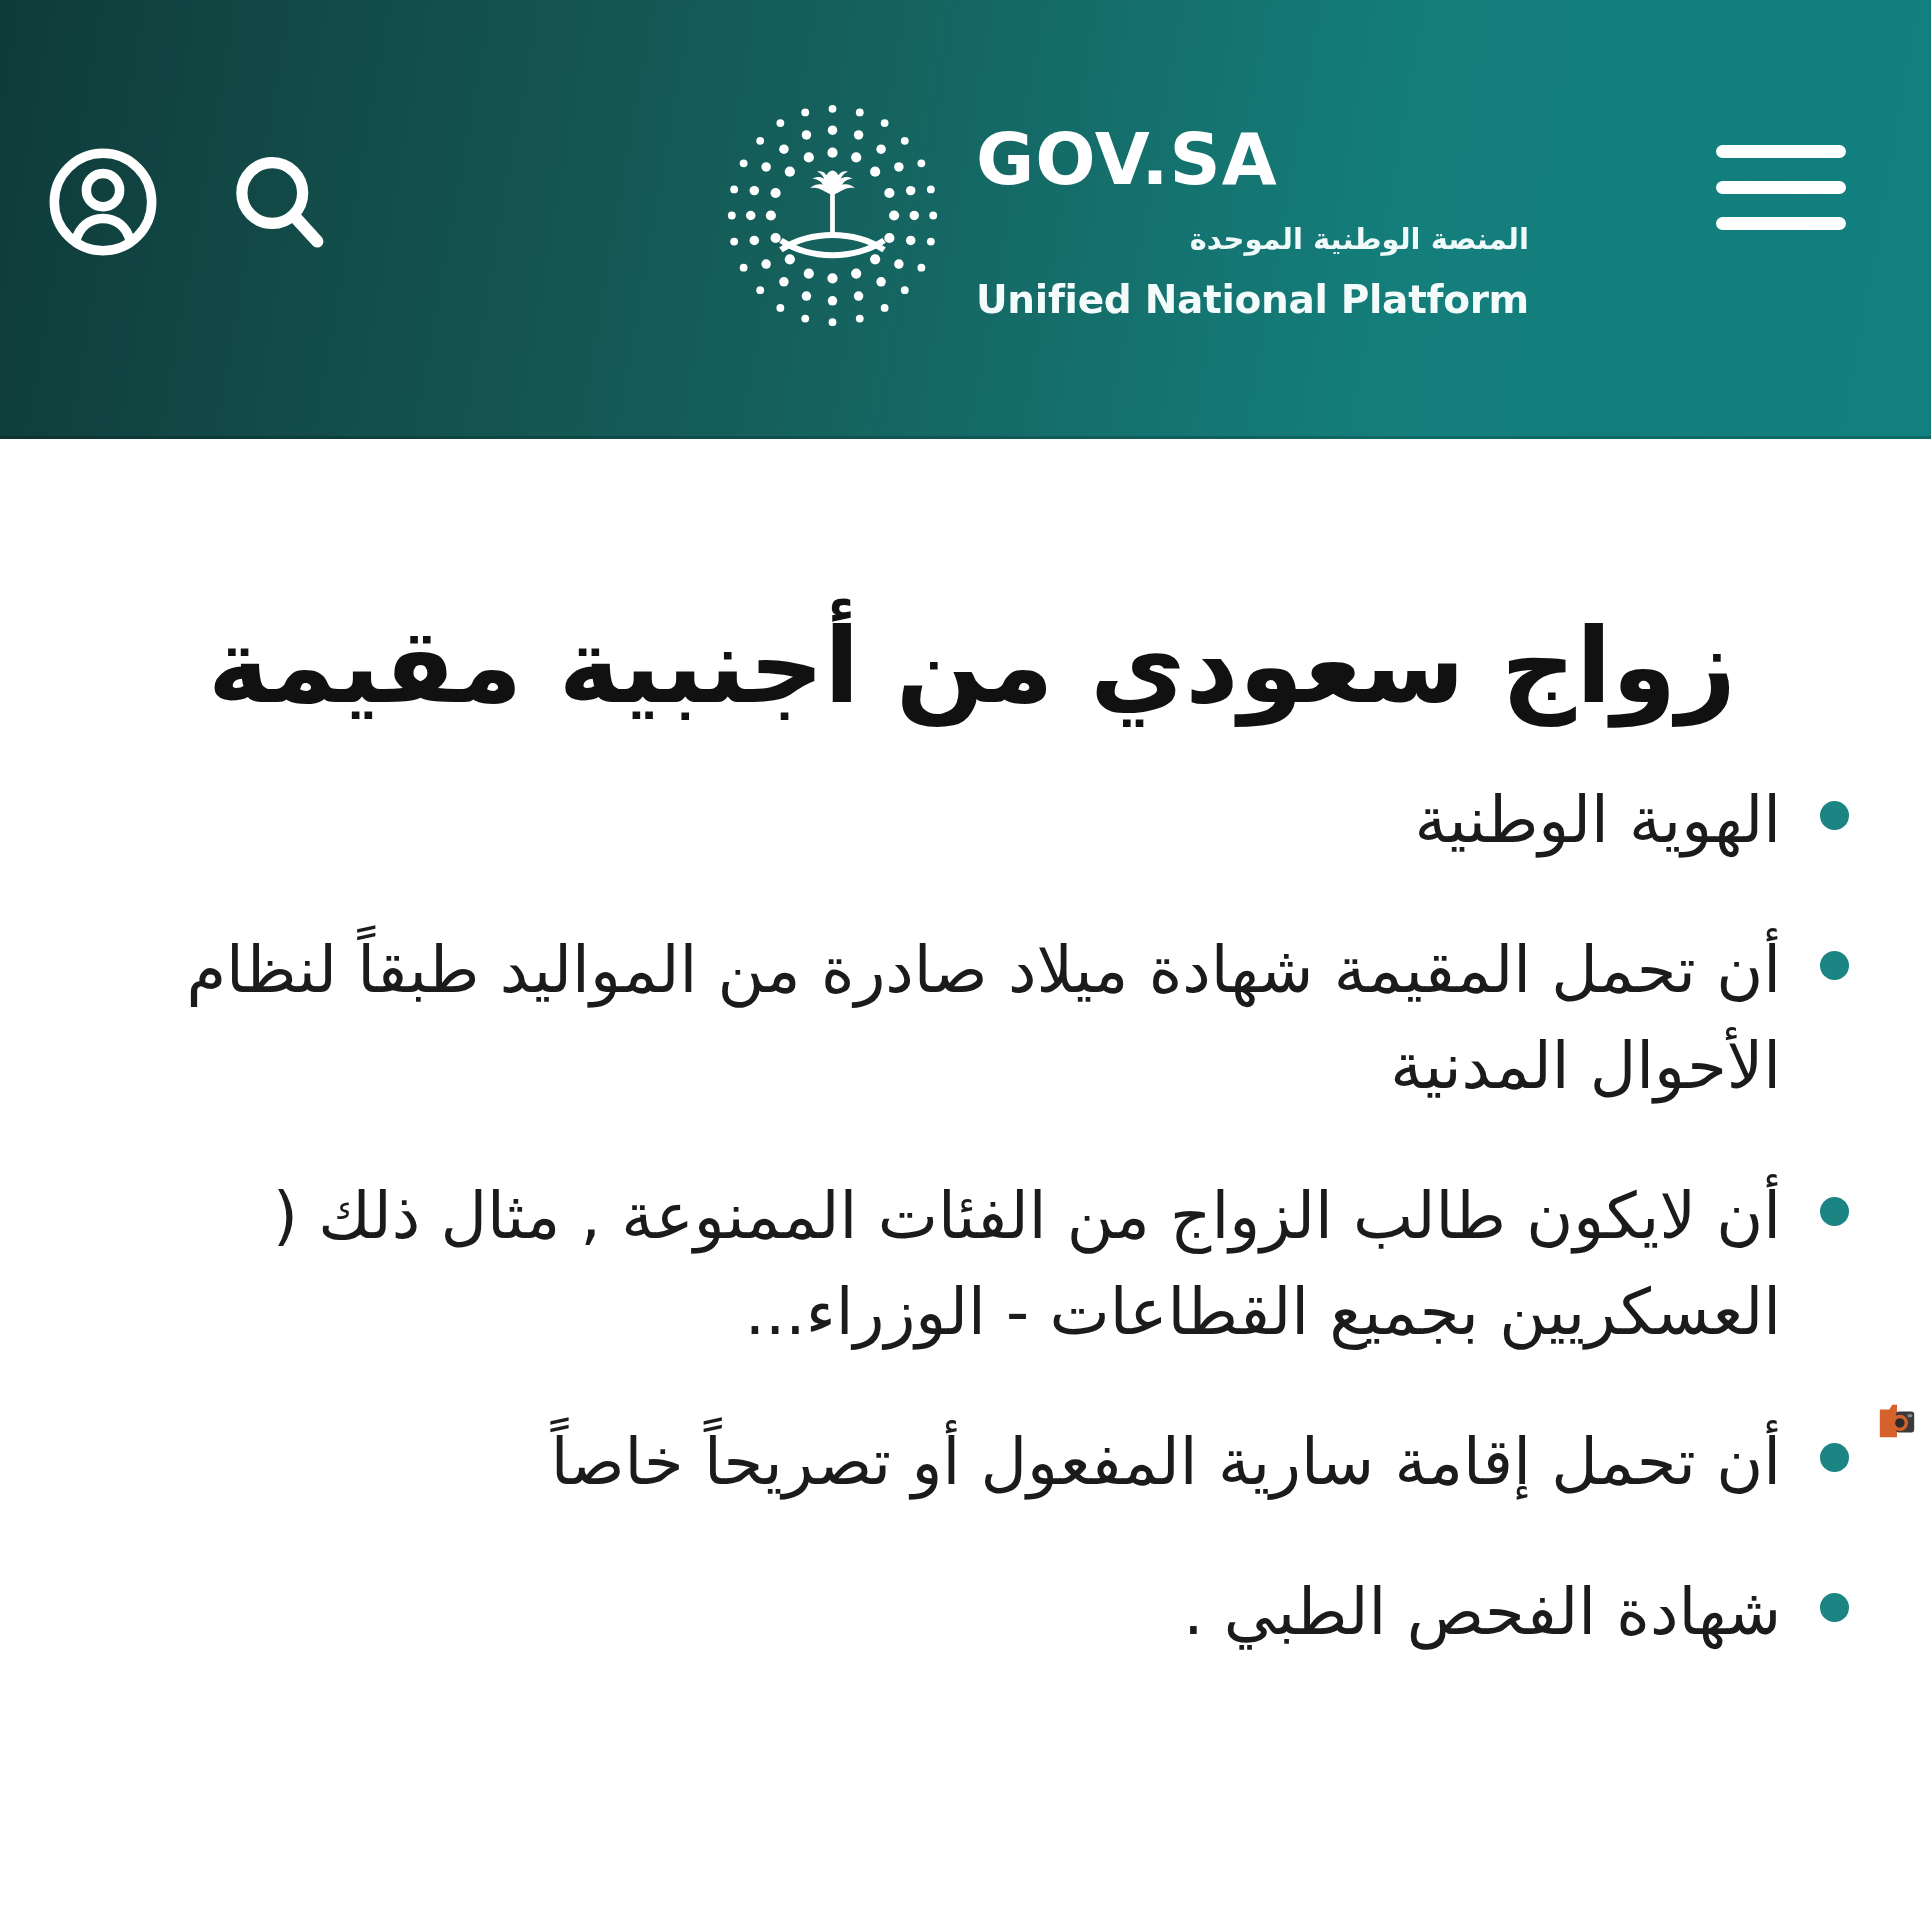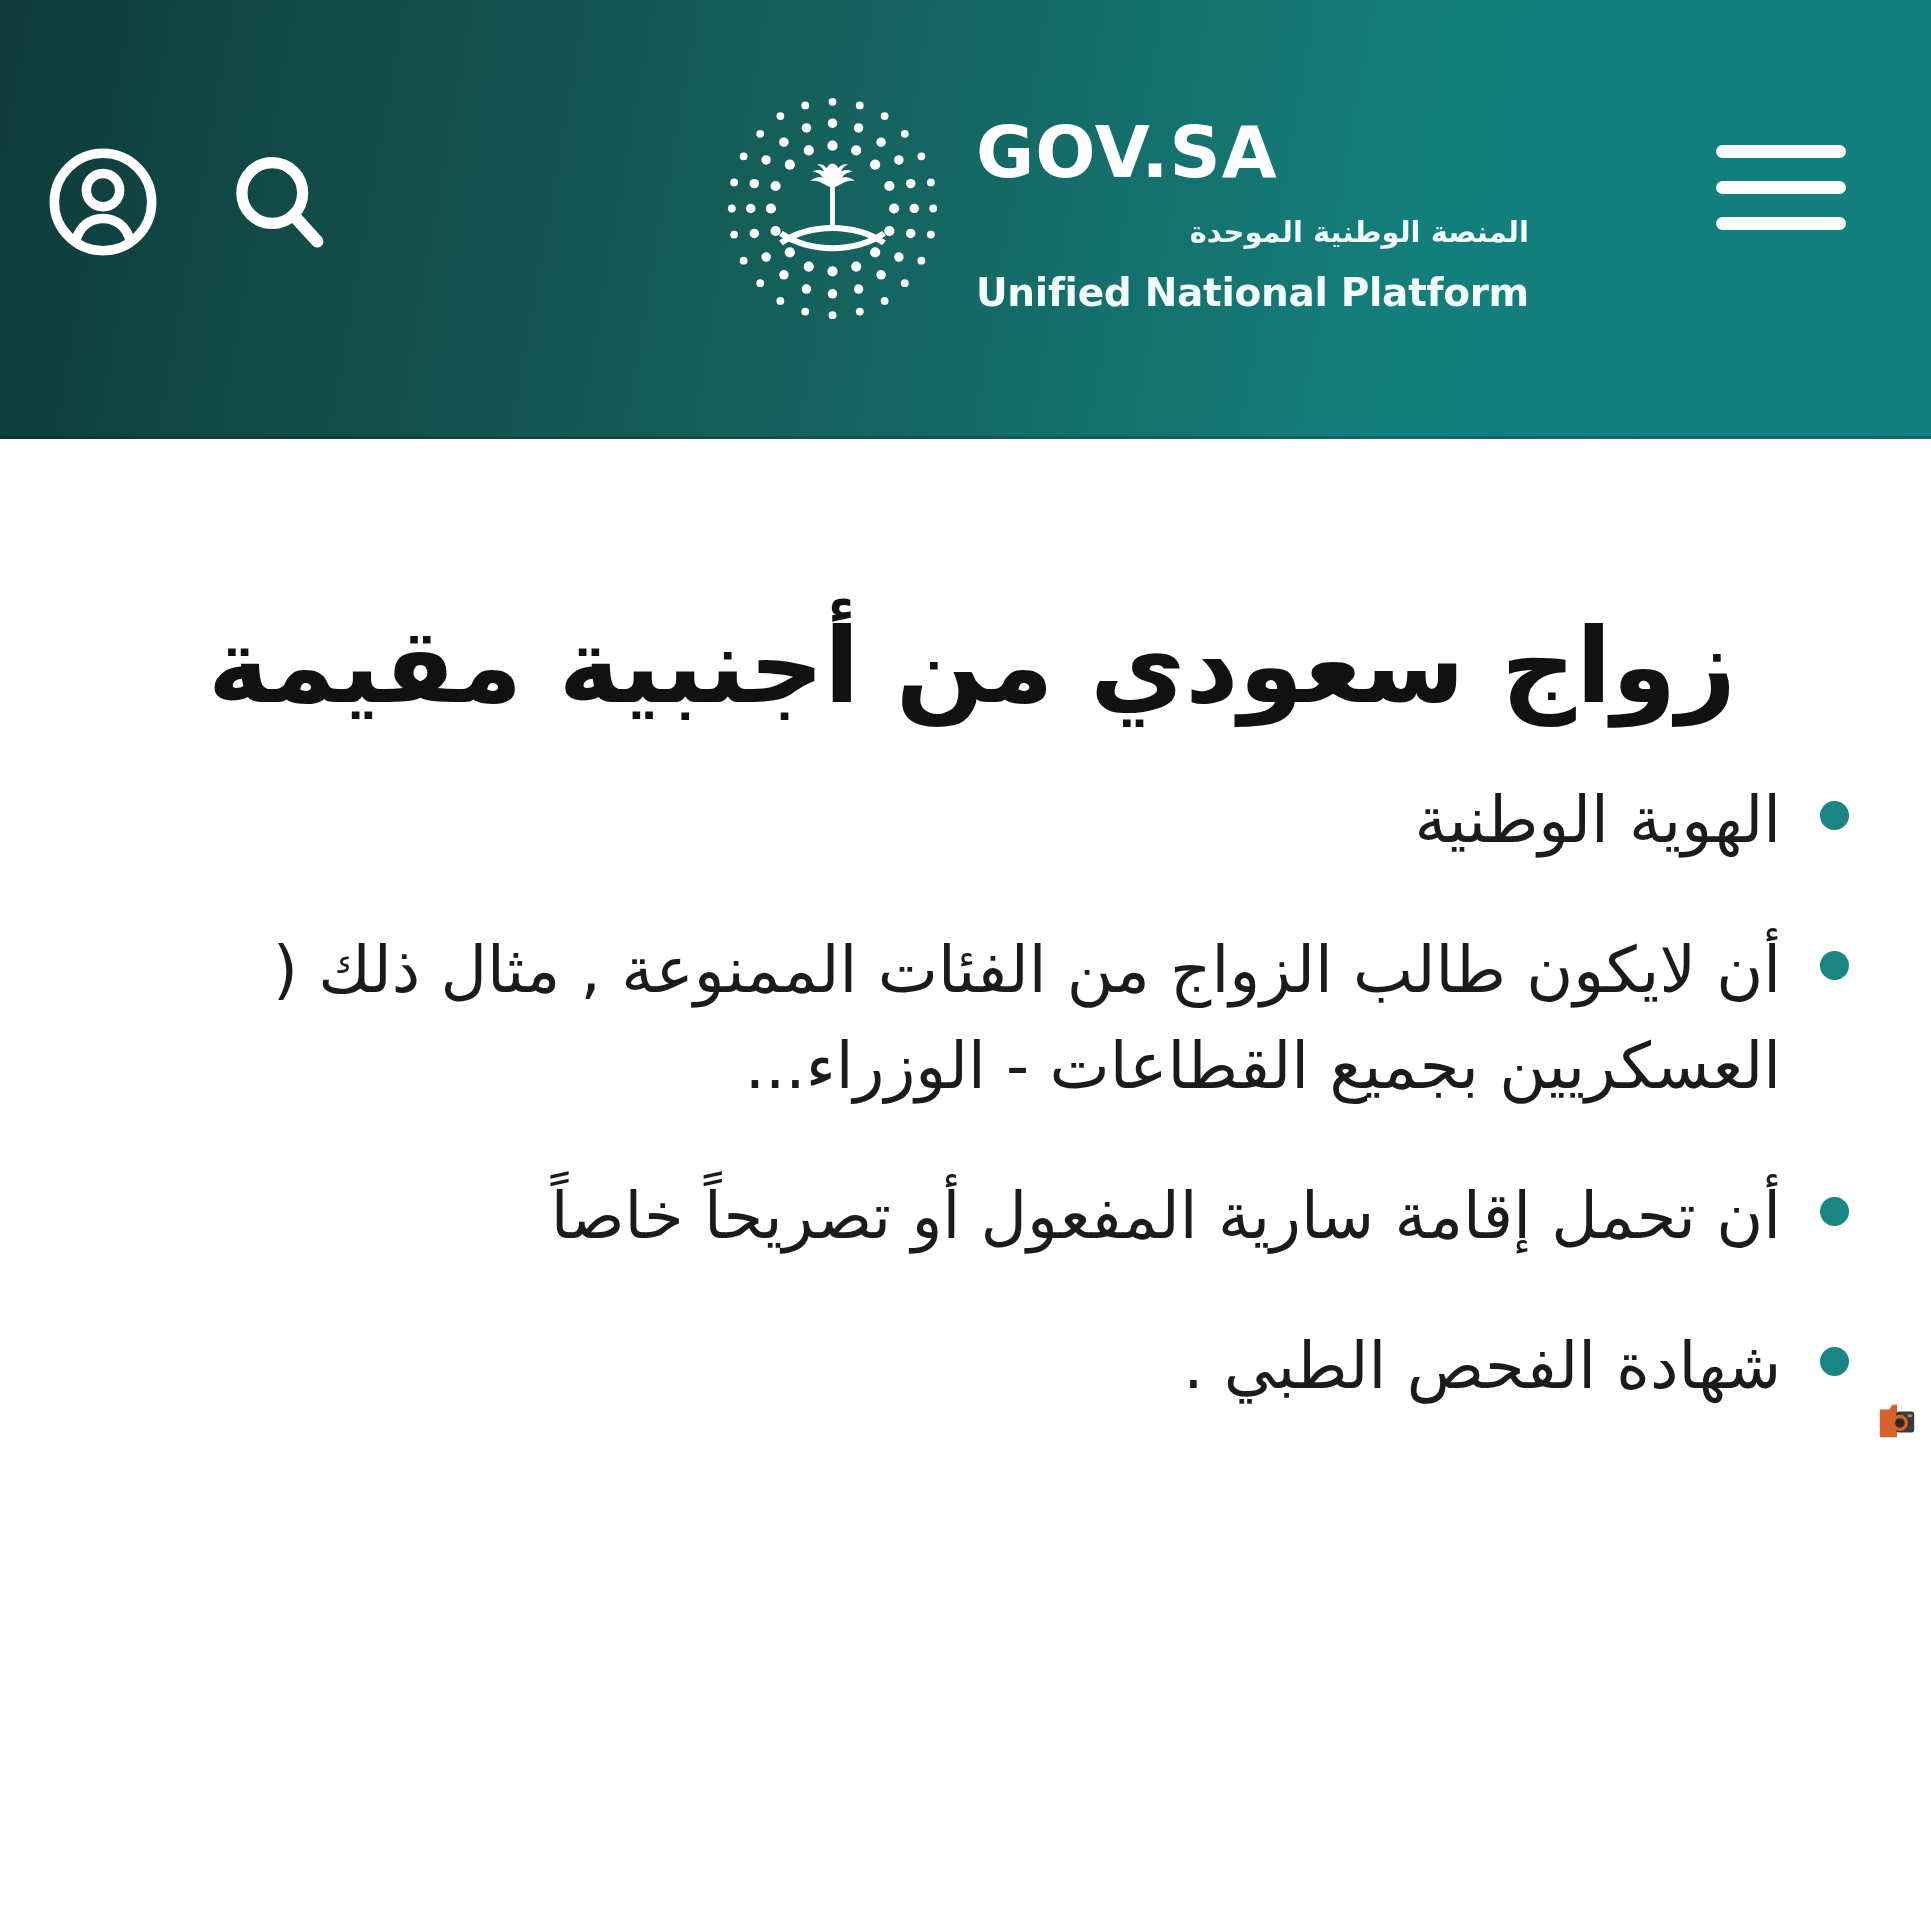--- a/index.html
+++ b/index.html
@@ -50,21 +50,21 @@
     cursor: pointer;
   }
 
   
   .account-icon { display:block; }
   .search-icon  { display:block; }
 
   
   .logo-block {
     position: absolute;
-    top: 90px;
+    top: 97px;
     left: 714px;
     display: flex;
     flex-direction: row;
     align-items: center;
     gap: 25px;
     direction: ltr;
   }
   .emblem-wrap {
     width: 237px;
     height: 237px;
@@ -316,20 +316,24 @@
 
   <h1 class="page-title">زواج سعودي من أجنبية مقيمة</h1>
 
   <ul class="req-list">
 
     <li class="req-item">
       <span class="bullet"></span>
       <span class="req-text">الهوية الوطنية</span>
     </li>
 
+    <li class="req-item">
+      <span class="bullet"></span>
+      <span class="req-text">أن تحمل المقيمة شهادة ميلاد صادرة من المواليد طبقاً لنظام الأحوال المدنية</span>
+    </li>
 
     <li class="req-item">
       <span class="bullet"></span>
       <span class="req-text">أن لايكون طالب الزواج من الفئات الممنوعة , مثال ذلك ( العسكريين بجميع القطاعات - الوزراء...</span>
     </li>
 
     <li class="req-item">
       <span class="bullet"></span>
       <span class="req-text">أن تحمل إقامة سارية المفعول أو تصريحاً خاصاً</span>
     </li>

